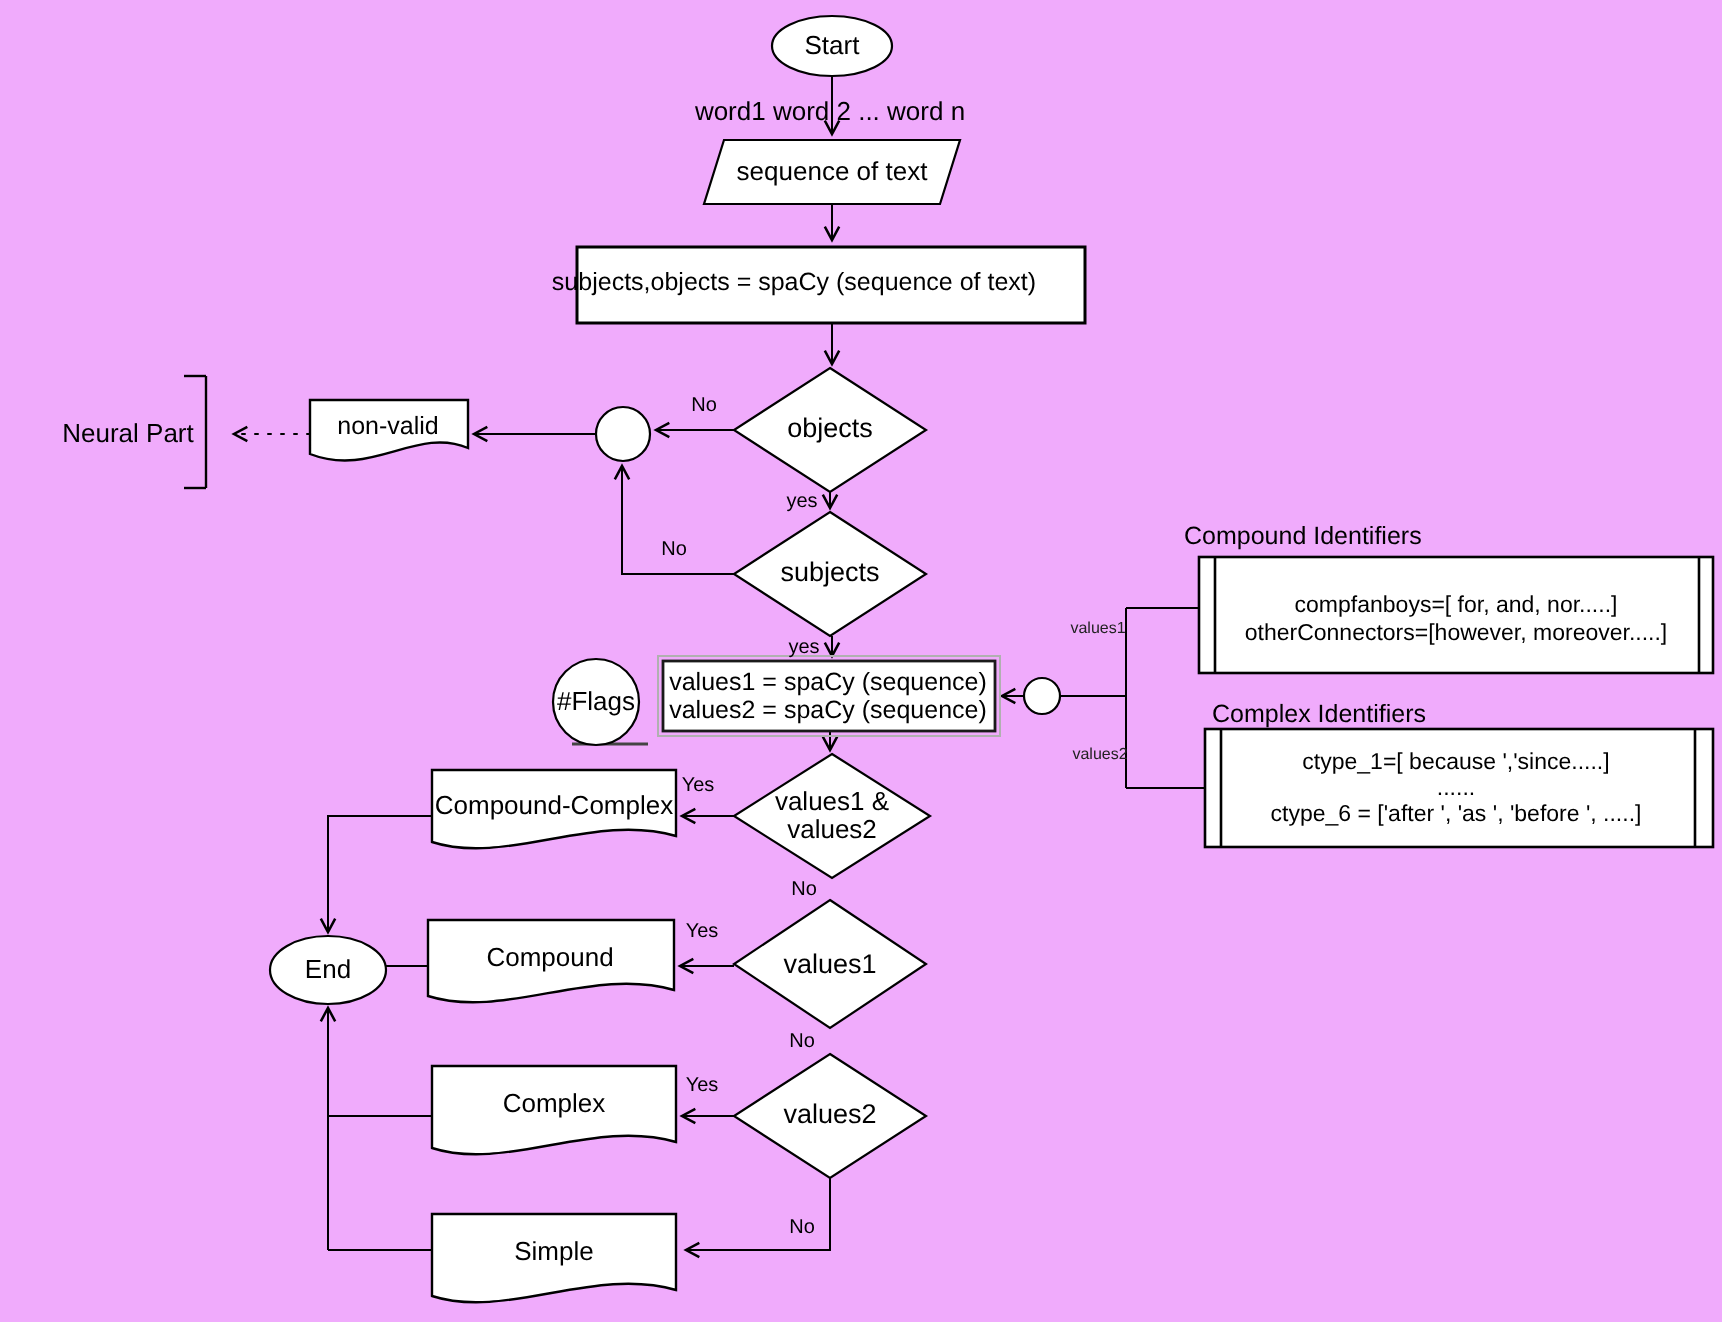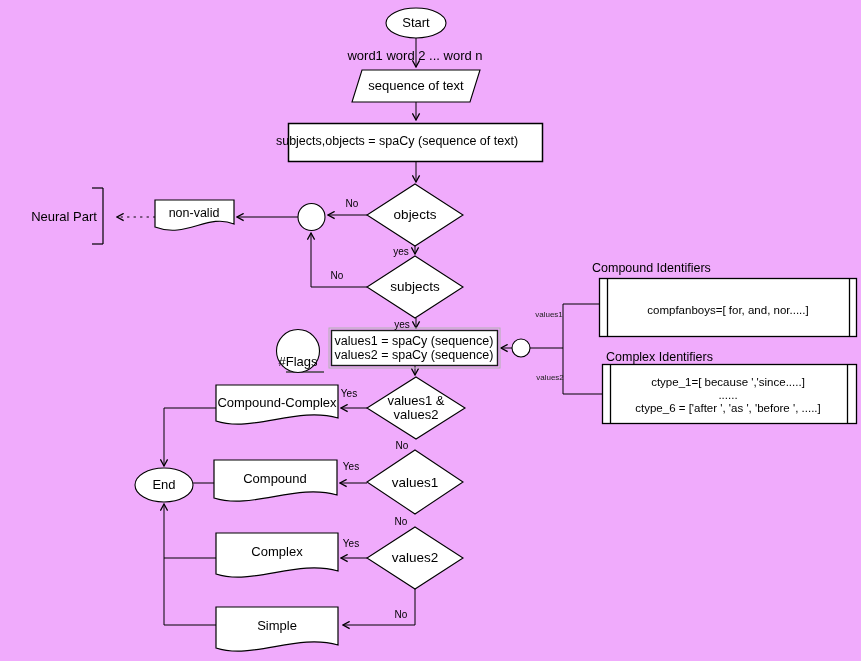--- a/index.html
+++ b/index.html
@@ -126,21 +126,21 @@
   <div class="lbl s12" style="left:397px;top:142px;">subjects,objects = spaCy (sequence of text)</div>
 
   <div class="lbl" style="left:64px;top:217px;">Neural Part</div>
 
   <div class="lbl s12" style="left:194px;top:214px;">non-valid</div>
 
   <div class="lbl s14" style="left:415px;top:215px;">objects</div>
 
   <div class="lbl s14" style="left:415px;top:287px;">subjects</div>
 
-  <div class="lbl" style="left:298px;top:362px;text-align:right;">#Flags</div>
+  <div class="lbl" style="left:298px;top:351px;text-align:right;">#Flags</div>
 
   <div class="lbl s12 multi mlh14" style="left:414px;top:348px;">
     <div>values1 = spaCy (sequence)</div>
     <div>values2 = spaCy (sequence)</div>
   </div>
 
   <div class="lbl multi mlh14" style="left:416px;top:408px;">
     <div>values1 &amp;</div>
     <div>values2</div>
   </div>
@@ -168,20 +168,21 @@
   <div class="lbl s10" style="left:351px;top:466px;">Yes</div>
   <div class="lbl s10" style="left:401px;top:521px;">No</div>
   <div class="lbl s10" style="left:351px;top:543px;">Yes</div>
   <div class="lbl s10" style="left:401px;top:614px;">No</div>
   <div class="lbl s8" style="left:549px;top:315px;">values1</div>
   <div class="lbl s8" style="left:550px;top:378px;">values2</div>
 
   <div class="lbl left s12" style="left:592px;top:269px;">Compound Identifiers</div>
   <div class="lbl s11 multi mlh14" style="left:728px;top:310px;">
     <div>compfanboys=[ for, and, nor.....]</div>
+    <div>otherConnectors=[however, moreover.....]</div>
   </div>
 
   <div class="lbl left s12" style="left:606px;top:358px;">Complex Identifiers</div>
   <div class="lbl s11 multi mlh13" style="left:728px;top:395px;">
     <div>ctype_1=[ because ','since.....]</div>
     <div>......</div>
     <div>ctype_6 = ['after ', 'as ', 'before ', .....]</div>
   </div>
 
 </div>

